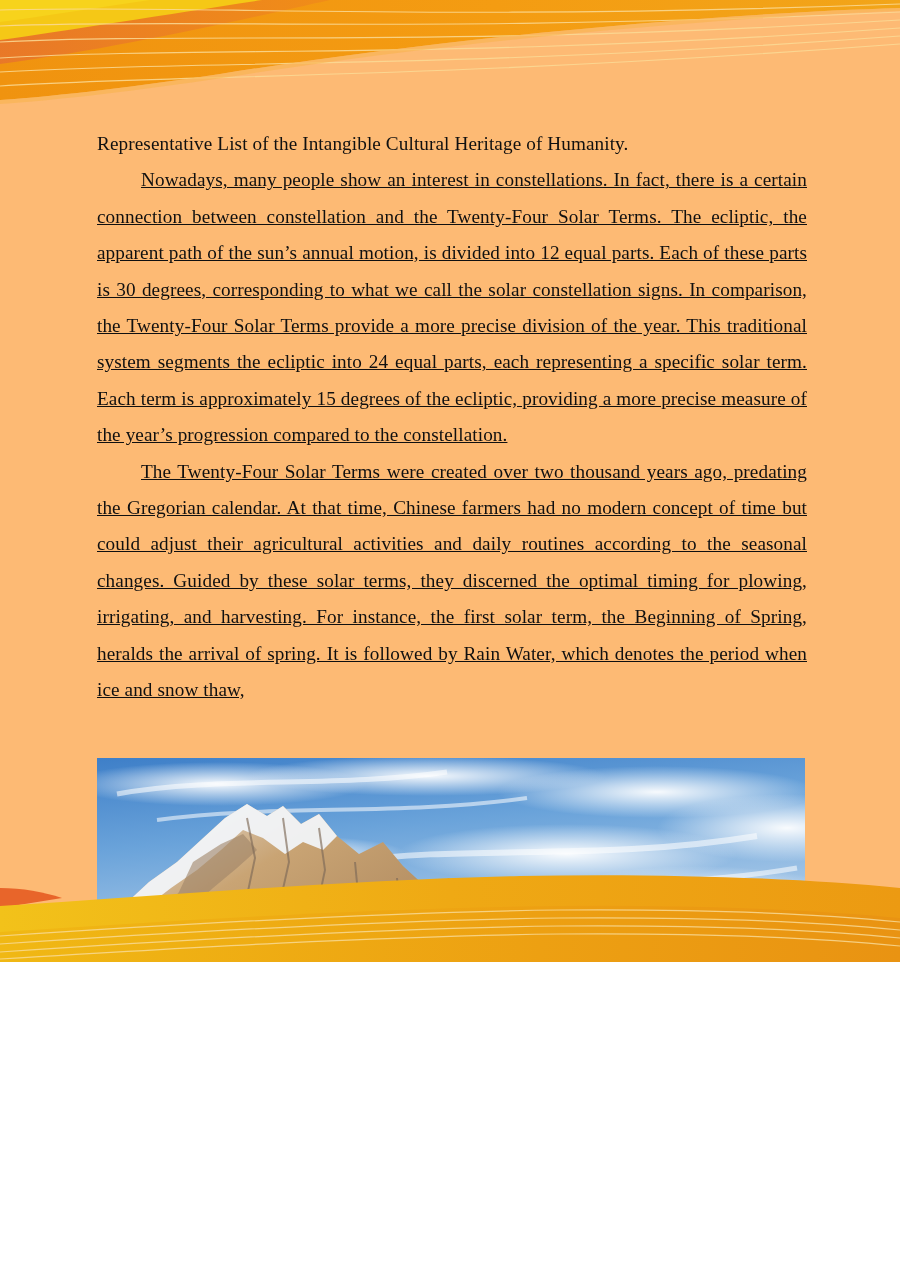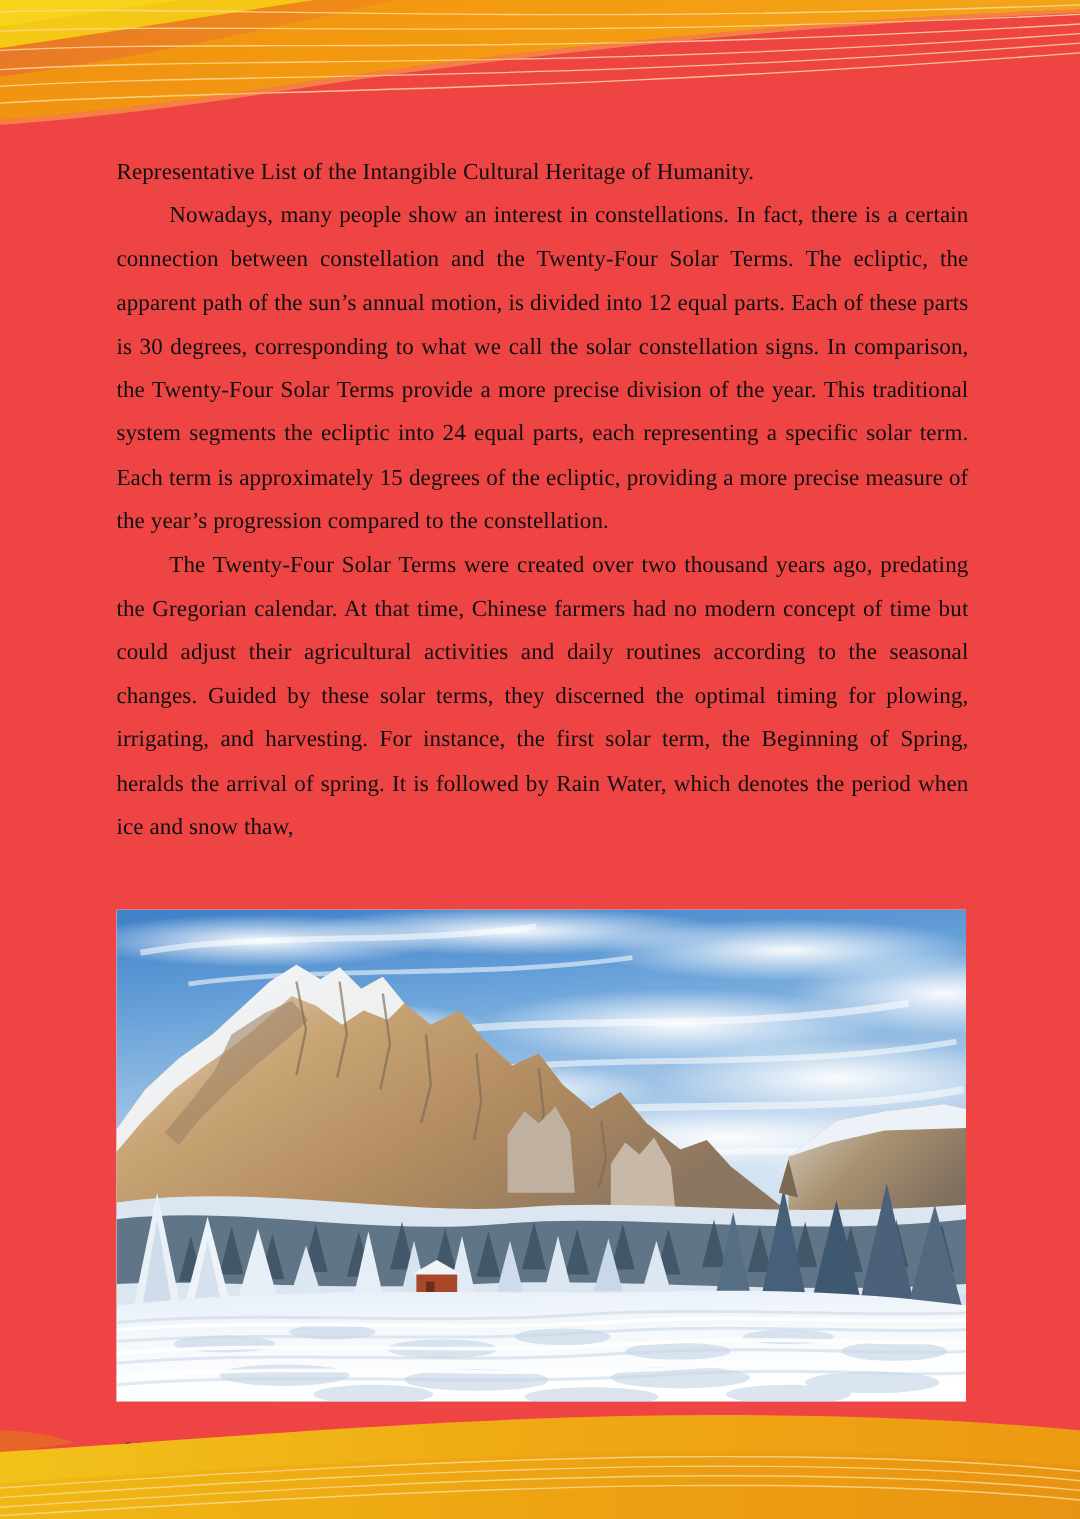--- a/index.html
+++ b/index.html
@@ -7,22 +7,22 @@
     margin: 0;
     padding: 0;
     background: #ffffff;
   }
   body {
     font-family: "Liberation Serif", "DejaVu Serif", serif;
   }
   #page {
     position: relative;
     width: 900px;
-    height: 1266px;
-    background: #ef4444;
+    height: 962px;
+    background: #fdba74;
     overflow: hidden;
   }
 
   
   .deco-header {
     position: absolute;
     top: 0;
     left: 0;
     width: 900px;
     height: 112px;
@@ -50,20 +50,21 @@
     margin: 0;
     text-align: justify;
     text-justify: inter-word;
     color: #101010;
     font-size: 19.2px;
     line-height: 36.4px;
     letter-spacing: 0.1px;
   }
   .para.indent {
     text-indent: 44px;
+    text-decoration: underline;
   }
   .para.first {
     text-indent: 0;
   }
 
   
   .photo-wrap {
     position: absolute;
     left: 97px;
     top: 758px;

